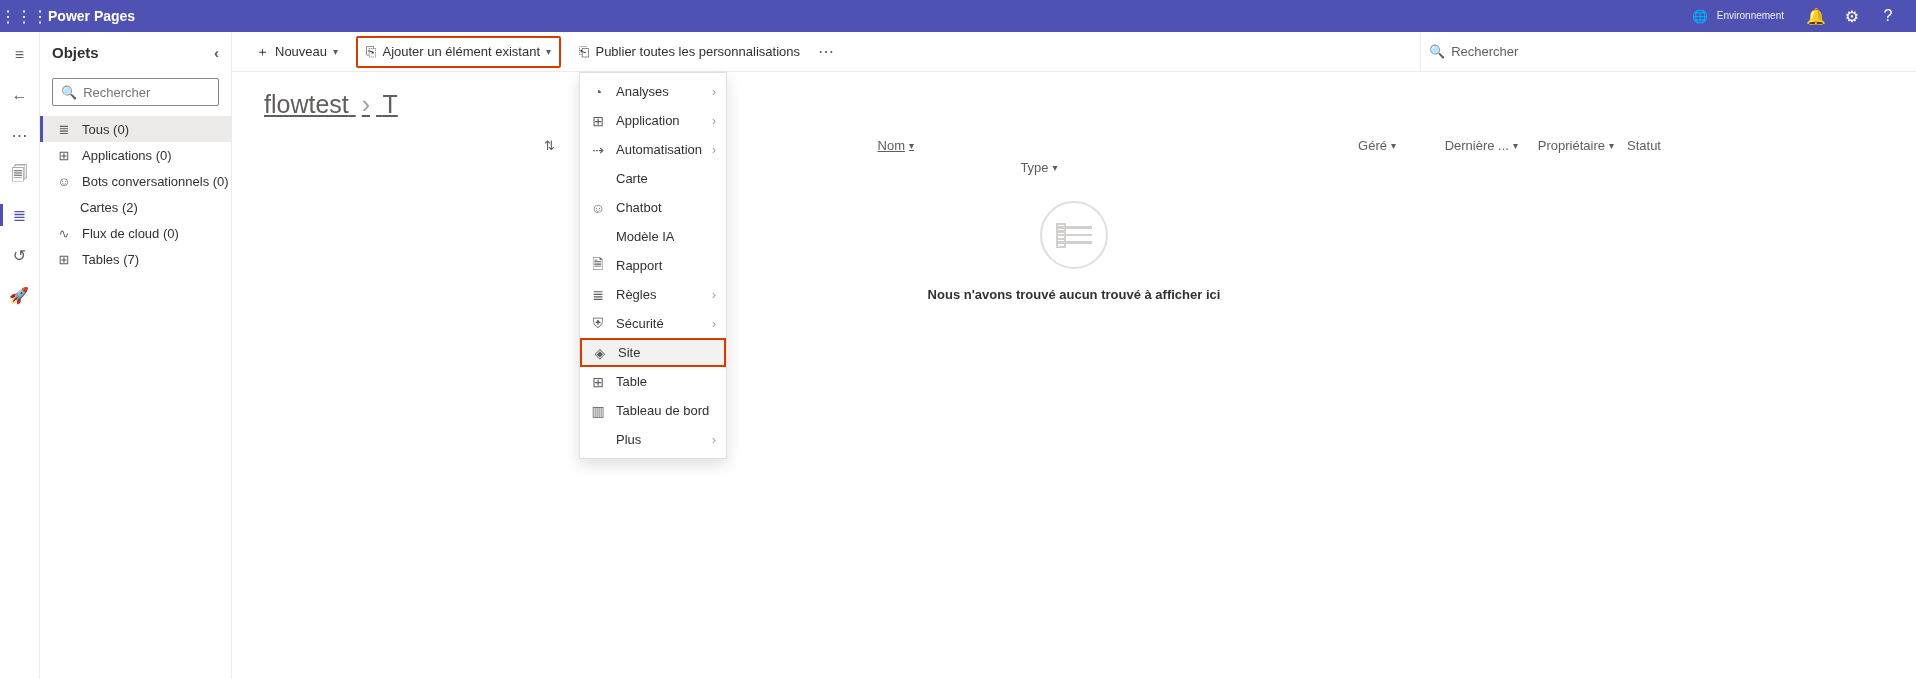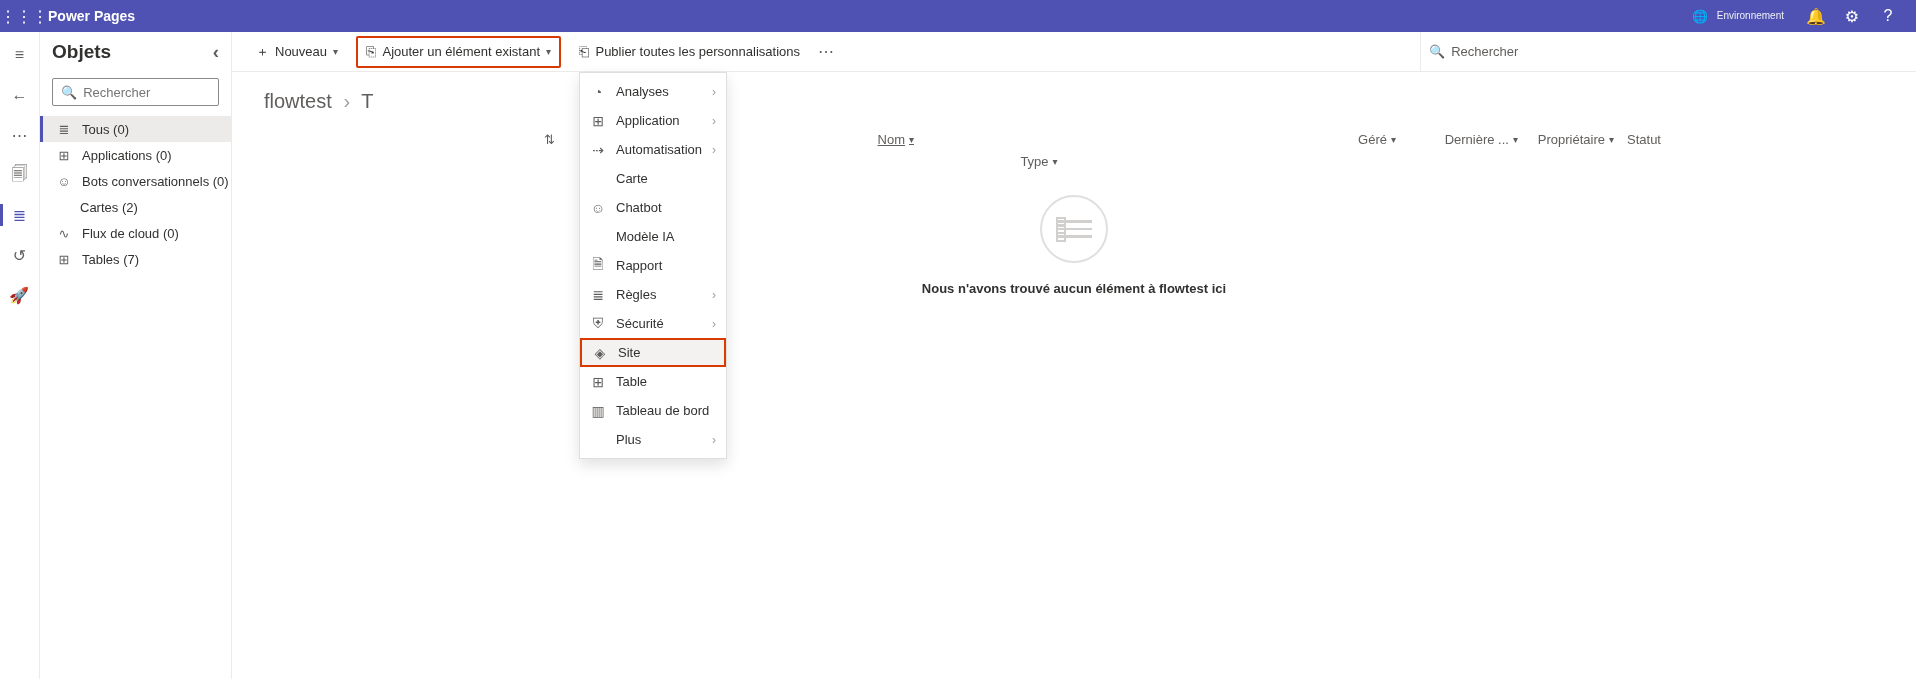--- a/index.html
+++ b/index.html
@@ -21,40 +21,40 @@
   .below-header { display: flex; height: calc(100% - 32px); }
 
   
   .rail { width: 40px; background: #fff; display:flex; flex-direction:column; align-items:center; padding-top:6px; gap: 6px; border-right: 1px solid #edebe9; }
   .rail-item { width: 40px; height: 34px; display:flex; align-items:center; justify-content:center; color:#605e5c; font-size:16px; position:relative; }
   .rail-item.active { color:#4f52b2; }
   .rail-item.active::before { content:""; position:absolute; left:0; top:6px; bottom:6px; width:3px; background:#4f52b2; }
 
   
   .leftpane { width: 192px; border-right: 1px solid #edebe9; display:flex; flex-direction:column; }
-  .lp-head { height: 40px; display:flex; align-items:center; padding: 0 12px; font-weight:600; font-size:19px; justify-content:space-between; }
+  .lp-head { height: 40px; display:flex; align-items:center; padding: 0 12px; font-weight:600; font-size:15px; justify-content:space-between; }
   .lp-head .chev { color:#605e5c; }
   .lp-search { padding: 6px 12px 10px; }
   .lp-search-box { border:1px solid #8a8886; height:28px; border-radius:2px; display:flex; align-items:center; padding:0 8px; color:#605e5c; gap:6px; }
   .lp-search-box input { border:0; outline:0; width:100%; font-size:13px; color:#323130; }
   .lp-item { height:26px; display:flex; align-items:center; padding:0 0 0 16px; gap:10px; color:#323130; }
   .lp-item.selected { background:#edebe9; position:relative; }
   .lp-item.selected::before { content:""; position:absolute; left:0; top:0; bottom:0; width:3px; background:#4f52b2; }
   .lp-item .ic { width:16px; text-align:center; color:#605e5c; }
   .lp-item.indent { padding-left:40px; }
 
   
   .content { flex:1; display:flex; flex-direction:column; position:relative; }
   .cmdbar { height: 40px; display:flex; align-items:center; padding:0 16px; gap:10px; border-bottom:1px solid #edebe9; }
   .cmd-btn { display:flex; align-items:center; gap:6px; height:32px; padding:0 8px; color:#323130; }
   .cmd-btn .chev { color:#605e5c; font-size:10px; }
   .cmd-btn.highlight { border:2px solid #d83b01; border-radius:2px; }
   .cmd-right-search { margin-left:auto; display:flex; align-items:center; gap:6px; color:#605e5c; width:480px; padding-left:8px; border-left:1px solid #edebe9; height:40px; }
 
-  .breadcrumb { padding: 18px 32px 8px; color:#605e5c; font-size:20px; }
+  .breadcrumb { padding: 18px 32px 8px; color:#605e5c; font-size:25px;text-decoration:underline; }
   .breadcrumb .sep { margin: 0 6px; color:#a19f9d; }
 
   .cols { display:flex; align-items:center; height:36px; padding-left:302px; color:#605e5c; font-size:13px; gap:0; }
   .col { display:flex; align-items:center; gap:4px; }
   .col .chev { font-size:10px; }
   .col.sort-ic { padding-left:10px; width:40px; color:#605e5c; }
   .col.name { width:340px; justify-content:flex-end;text-decoration:underline; }
   .col.type { width:250px; justify-content:center;margin-top:44px; }
   .col.gere { width:232px; justify-content:flex-end; }
   .col.der { width:122px; justify-content:flex-end; }
@@ -209,21 +209,21 @@
           <span>Statut</span>
         </div>
     </div>
 
     <div class="empty">
       <div class="empty-icon">
         <div class="row"></div>
           <div class="row"></div>
           <div class="row"></div>
       </div>
-      <div class="empty-text">Nous n'avons trouvé aucun élément à flowtest ici</div>
+      <div class="empty-text">Nous n'avons trouvé aucun trouvé à afficher ici</div>
     </div>
 
     <div class="menu">
       <div class="menu-item">
           <span class="ic">◔</span>
           <span>Analyses</span>
           <span class="sub">›</span>
         </div>
       <div class="menu-item">
           <span class="ic">⊞</span>

